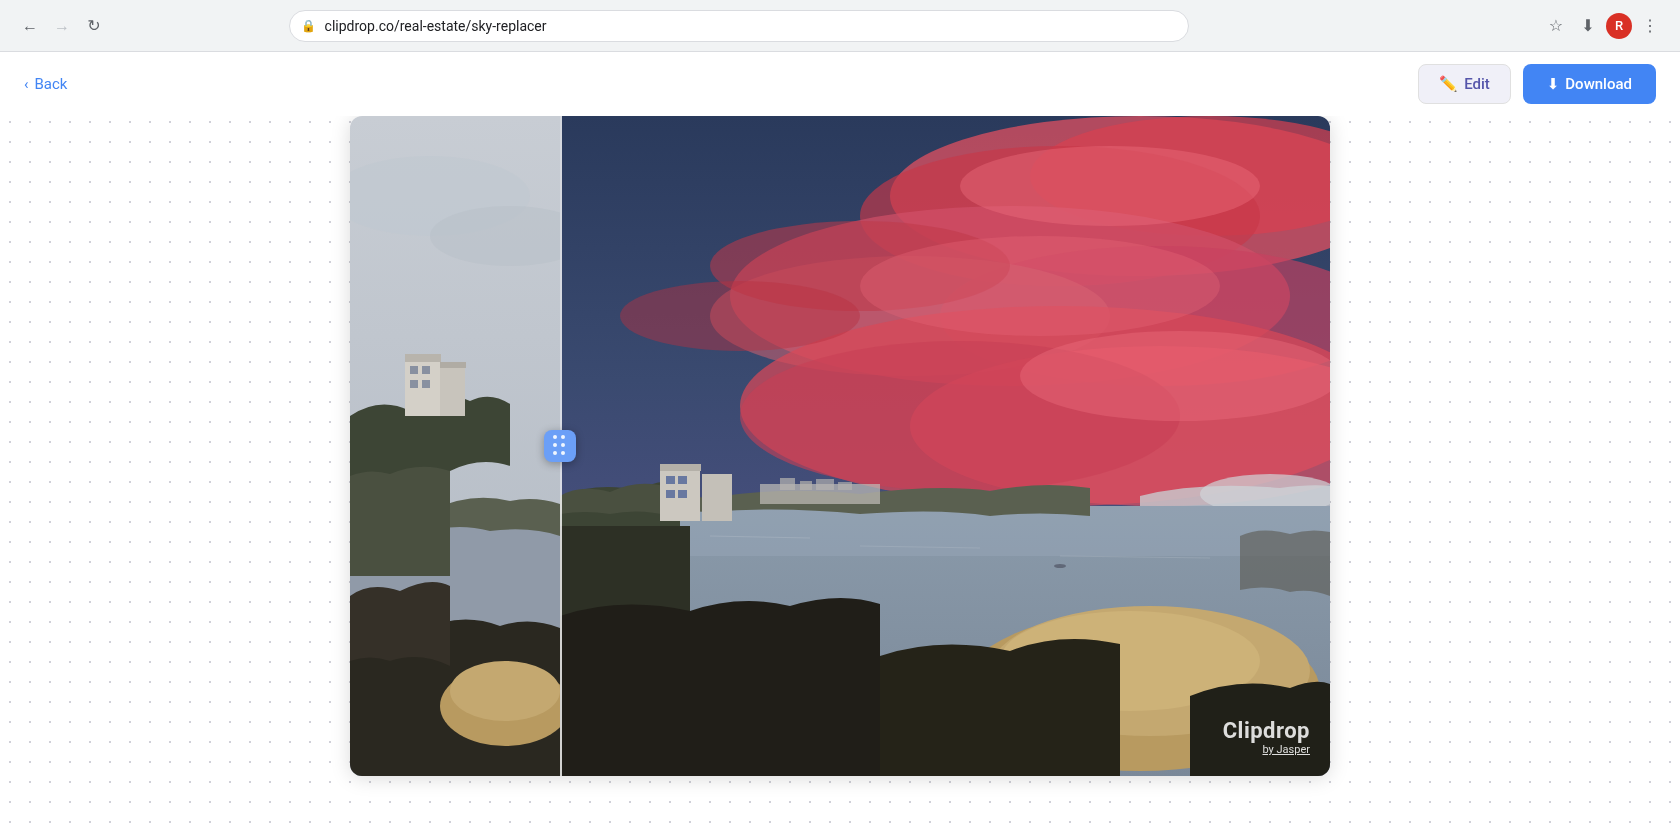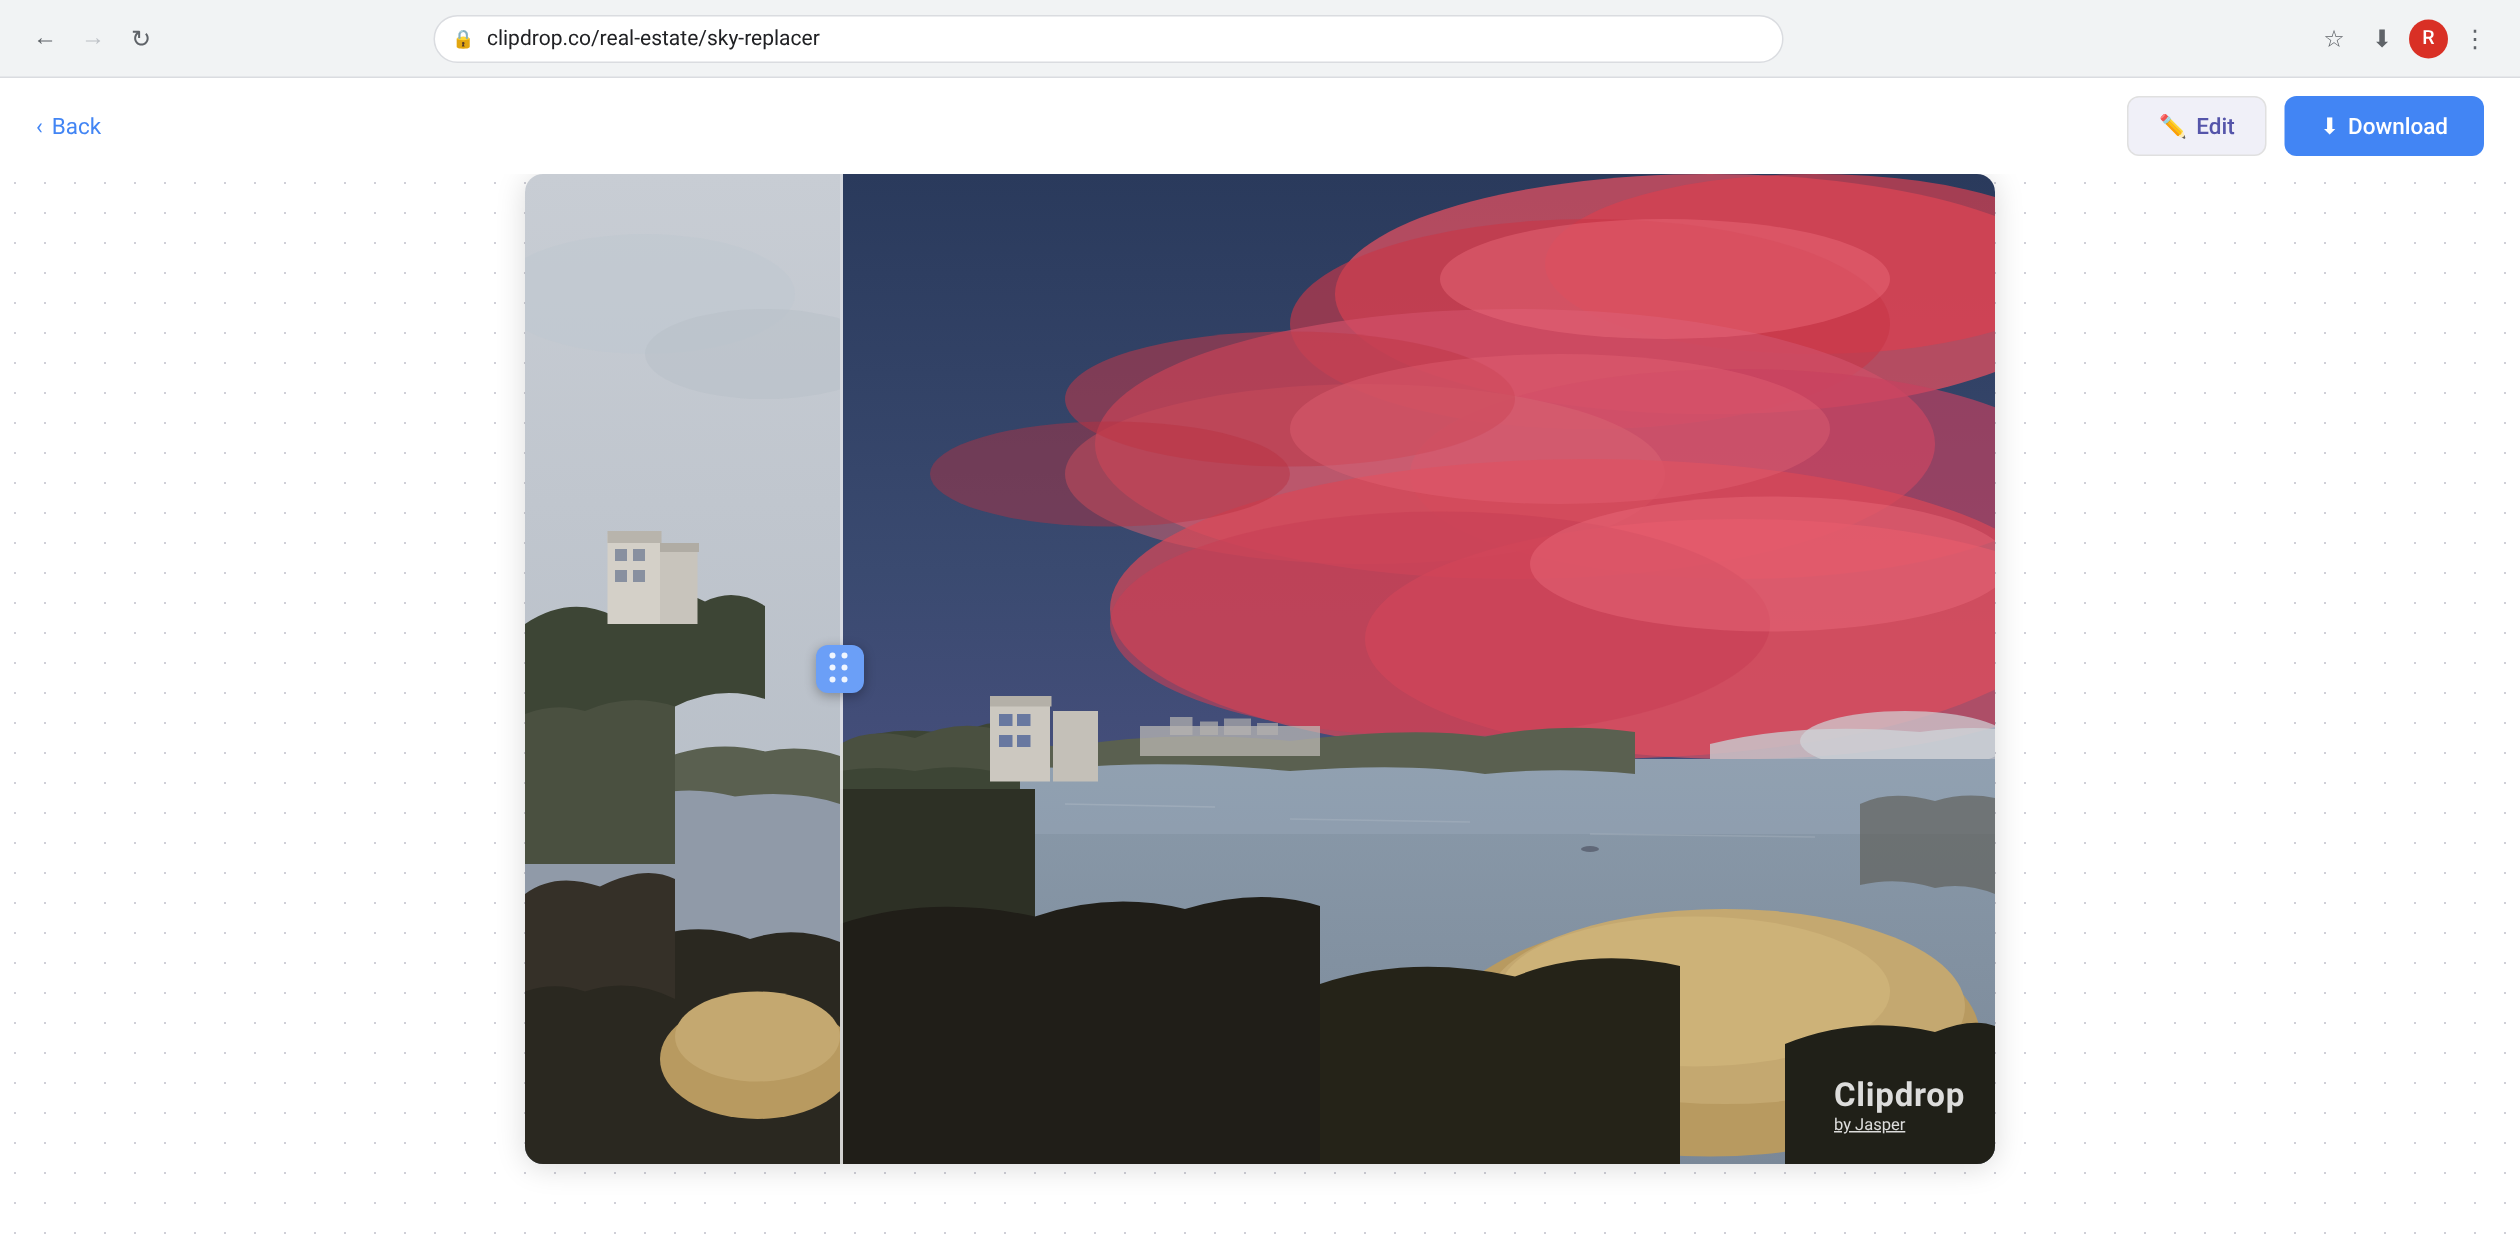--- a/index.html
+++ b/index.html
@@ -257,21 +257,21 @@
       background: rgba(255,255,255,0.9);
       border-radius: 50%;
     }
 
     
     .watermark {
       position: absolute;
       bottom: 20px;
       right: 20px;
       z-index: 5;
-      text-align: left;
+      text-align: right;
       color: rgba(255,255,255,0.85);
     }
 
     .watermark-main {
       font-size: 22px;
       font-weight: 700;
       letter-spacing: 0.5px;
     }
 
     .watermark-sub {

